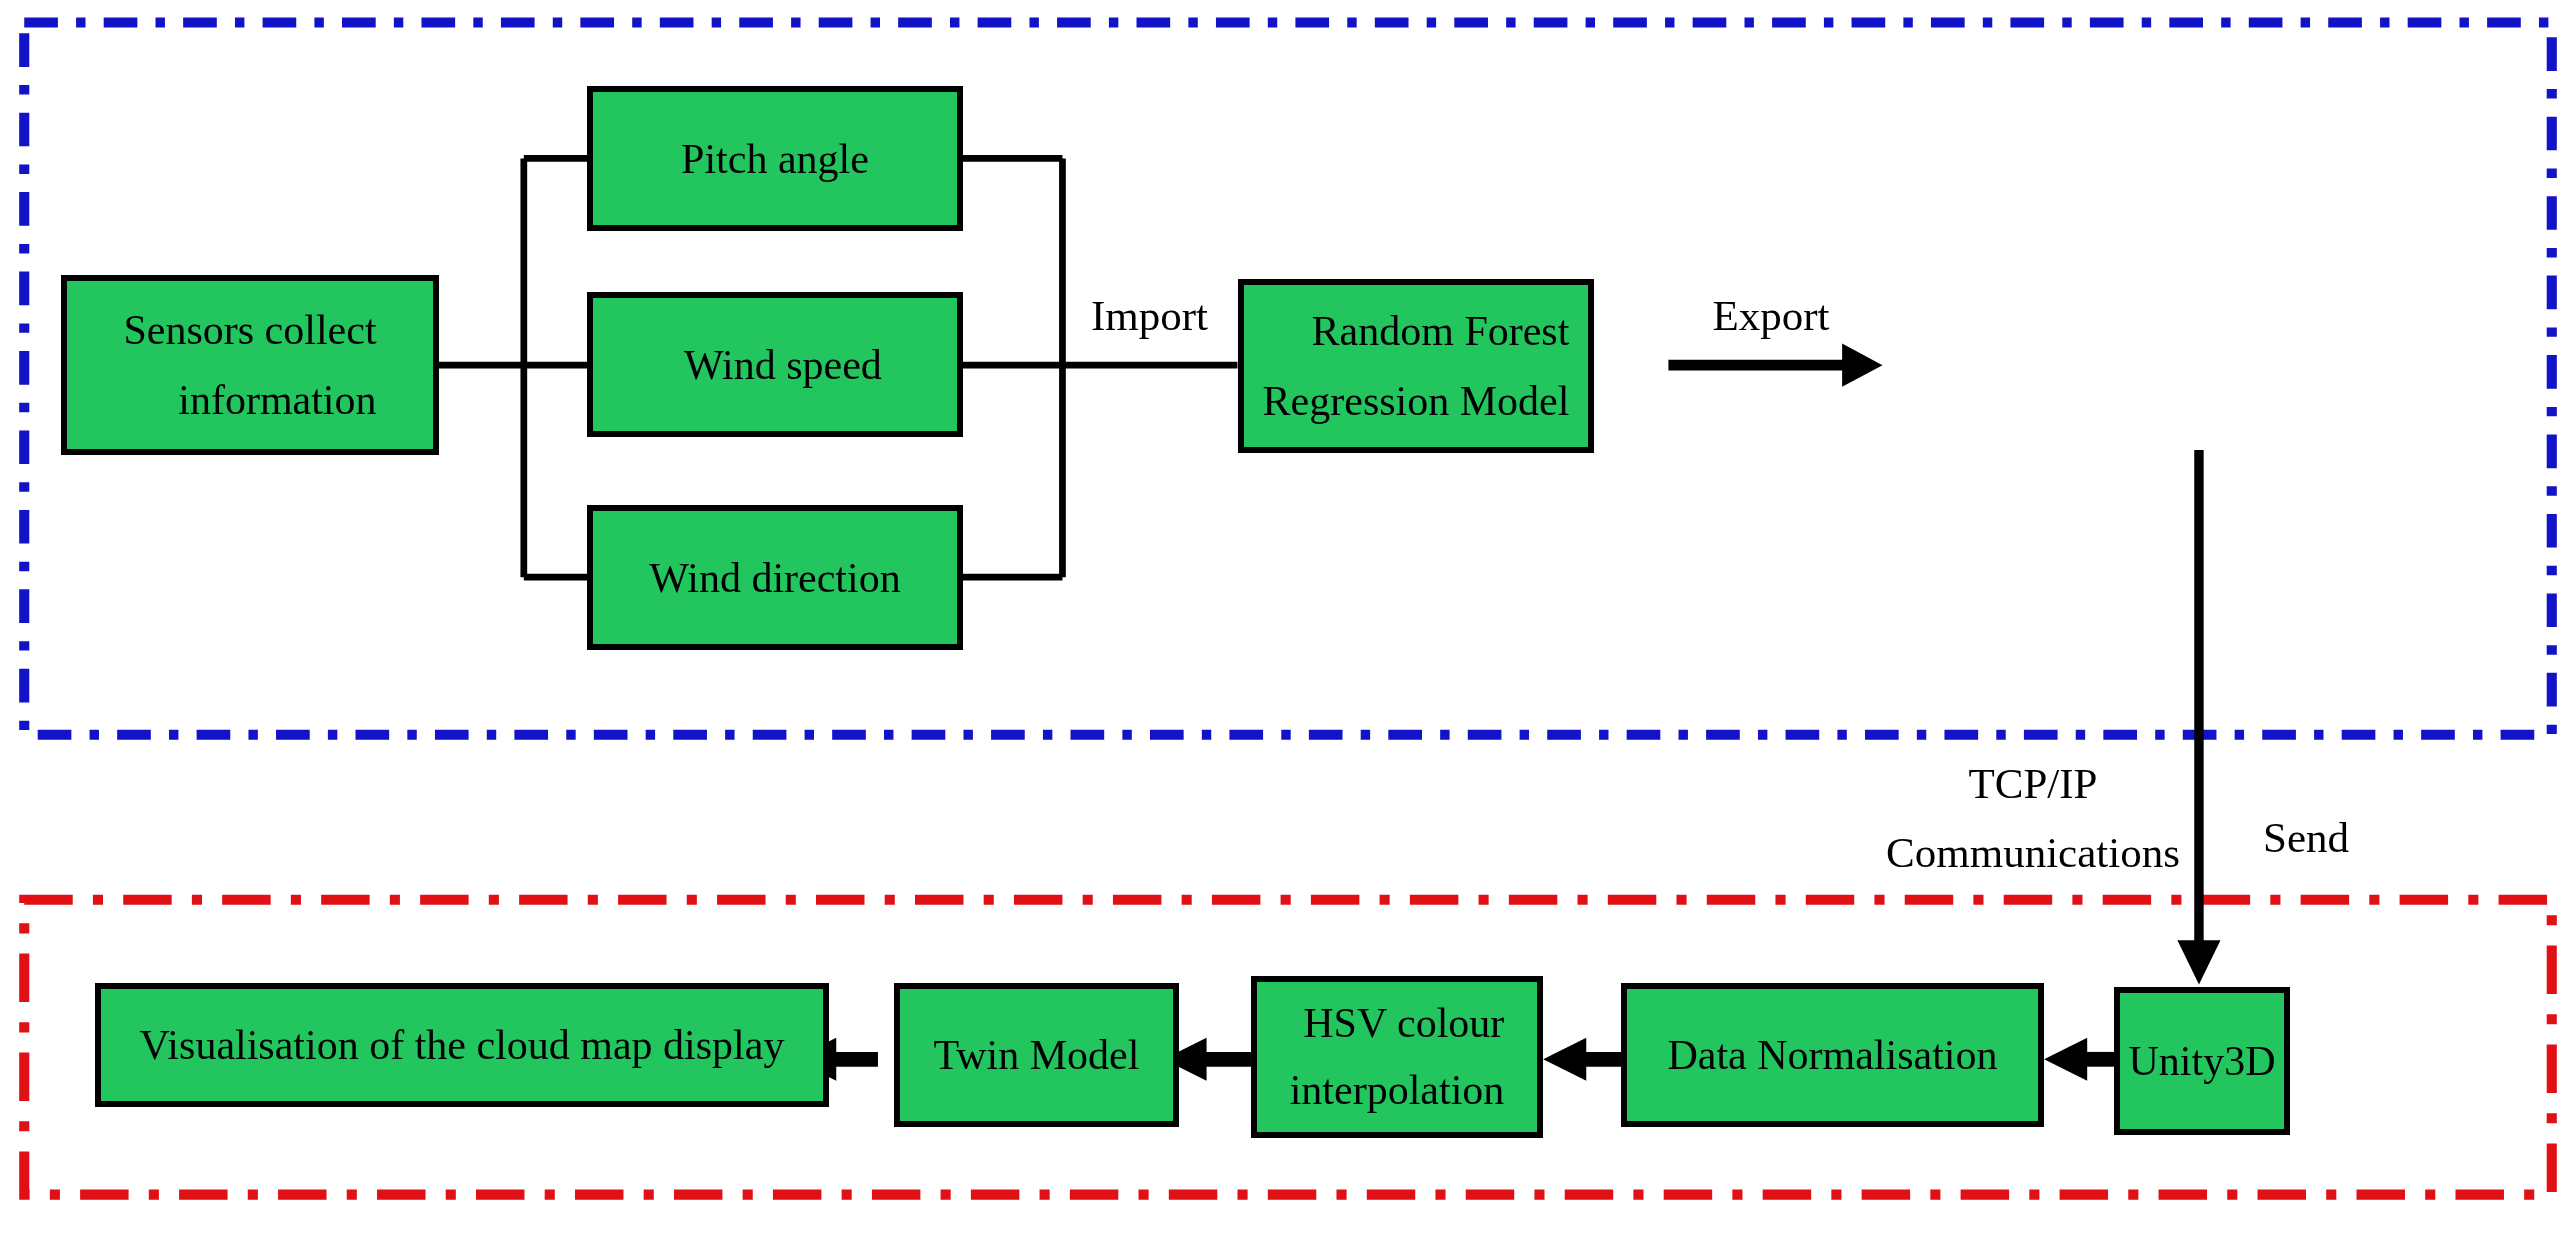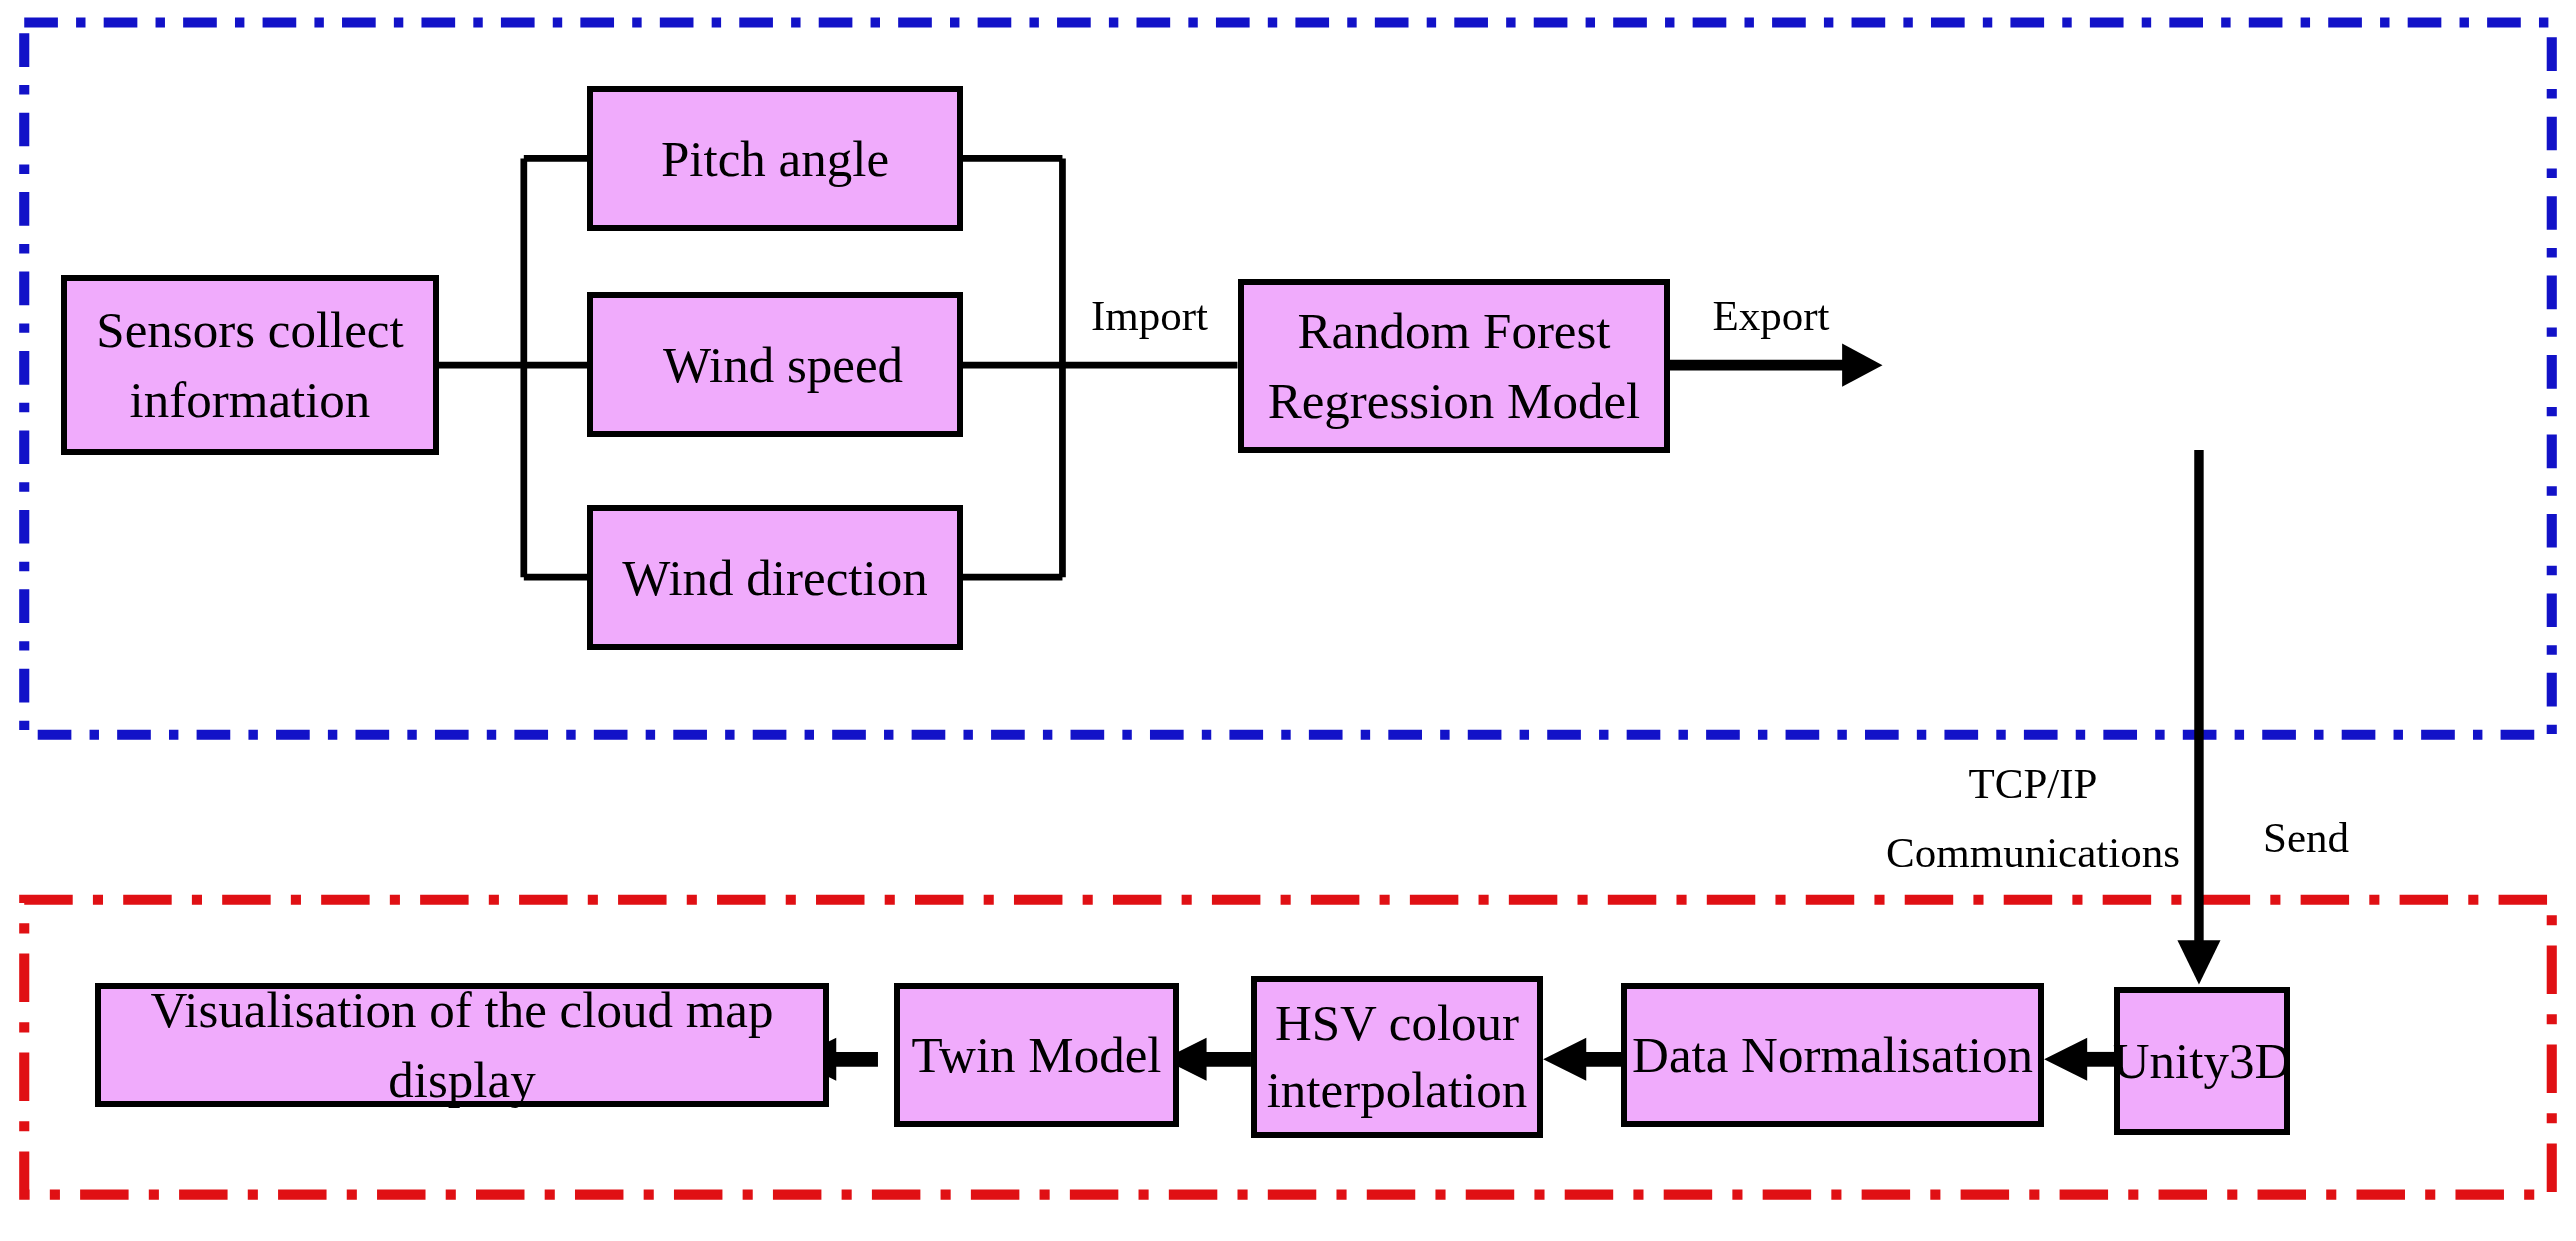--- a/index.html
+++ b/index.html
@@ -9,43 +9,43 @@
     height:1242px;
     background:#ffffff;
     font-family:"Liberation Serif","DejaVu Serif",serif;
     color:#000;
     overflow:hidden;
   }
   #wires{position:absolute;left:0;top:0;width:2576px;height:1242px;}
   .node{
     position:absolute;
     box-sizing:border-box;
-    background:#f0abfc;
+    background:#22c55e;
     border:6.7px solid #000;
     display:flex;
     align-items:center;
     justify-content:center;
-    text-align:center;
+    text-align:right;
     white-space:pre-line;
-    font-size:51px;
+    font-size:42px;
     line-height:70px;
   }
   .elabel{
     position:absolute;
     font-size:43px;
     line-height:69px;
     text-align:center;
     white-space:pre-line;
   }
   
   .n-sensors      {left:61px;   top:275px;  width:378px;  height:180px;}
   .n-pitch        {left:587px;  top:86px;  width:376px;  height:145px;}
   .n-windspeed    {left:587px;  top:292px;  width:376px;  height:145px;padding-left:16px;}
   .n-winddir      {left:587px;  top:505px;  width:376px;  height:145px;}
-  .n-rf           {left:1238px; top:279px;  width:432px;  height:174px;}
+  .n-rf           {left:1238px; top:279px;  width:356px;  height:174px;}
   .n-predicted    {left:1883px; top:276px;  width:633px;  height:176px;}
   .n-visualisation{left:59px;   top:983px; width:734px; height:124px;margin-left:36px;}
   .n-twin         {left:878px; top:983px; width:285px;  height:144px;margin-left:16px;}
   .n-hsv          {left:1251px; top:976px; width:292px;  height:162px; line-height:67px;}
   .n-datanorm     {left:1621px; top:983px; width:423px;  height:144px;}
   .n-unity        {left:2114px; top:987px; width:176px;  height:148px;}
   .l-import{left:1062px; top:281px;  width:175px;}
   .l-export{left:1670px; top:281px;  width:202px;}
   .l-tcpip {left:1858px; top:749px; width:350px;}
   .l-send  {left:2222px; top:803px; width:168px;}

